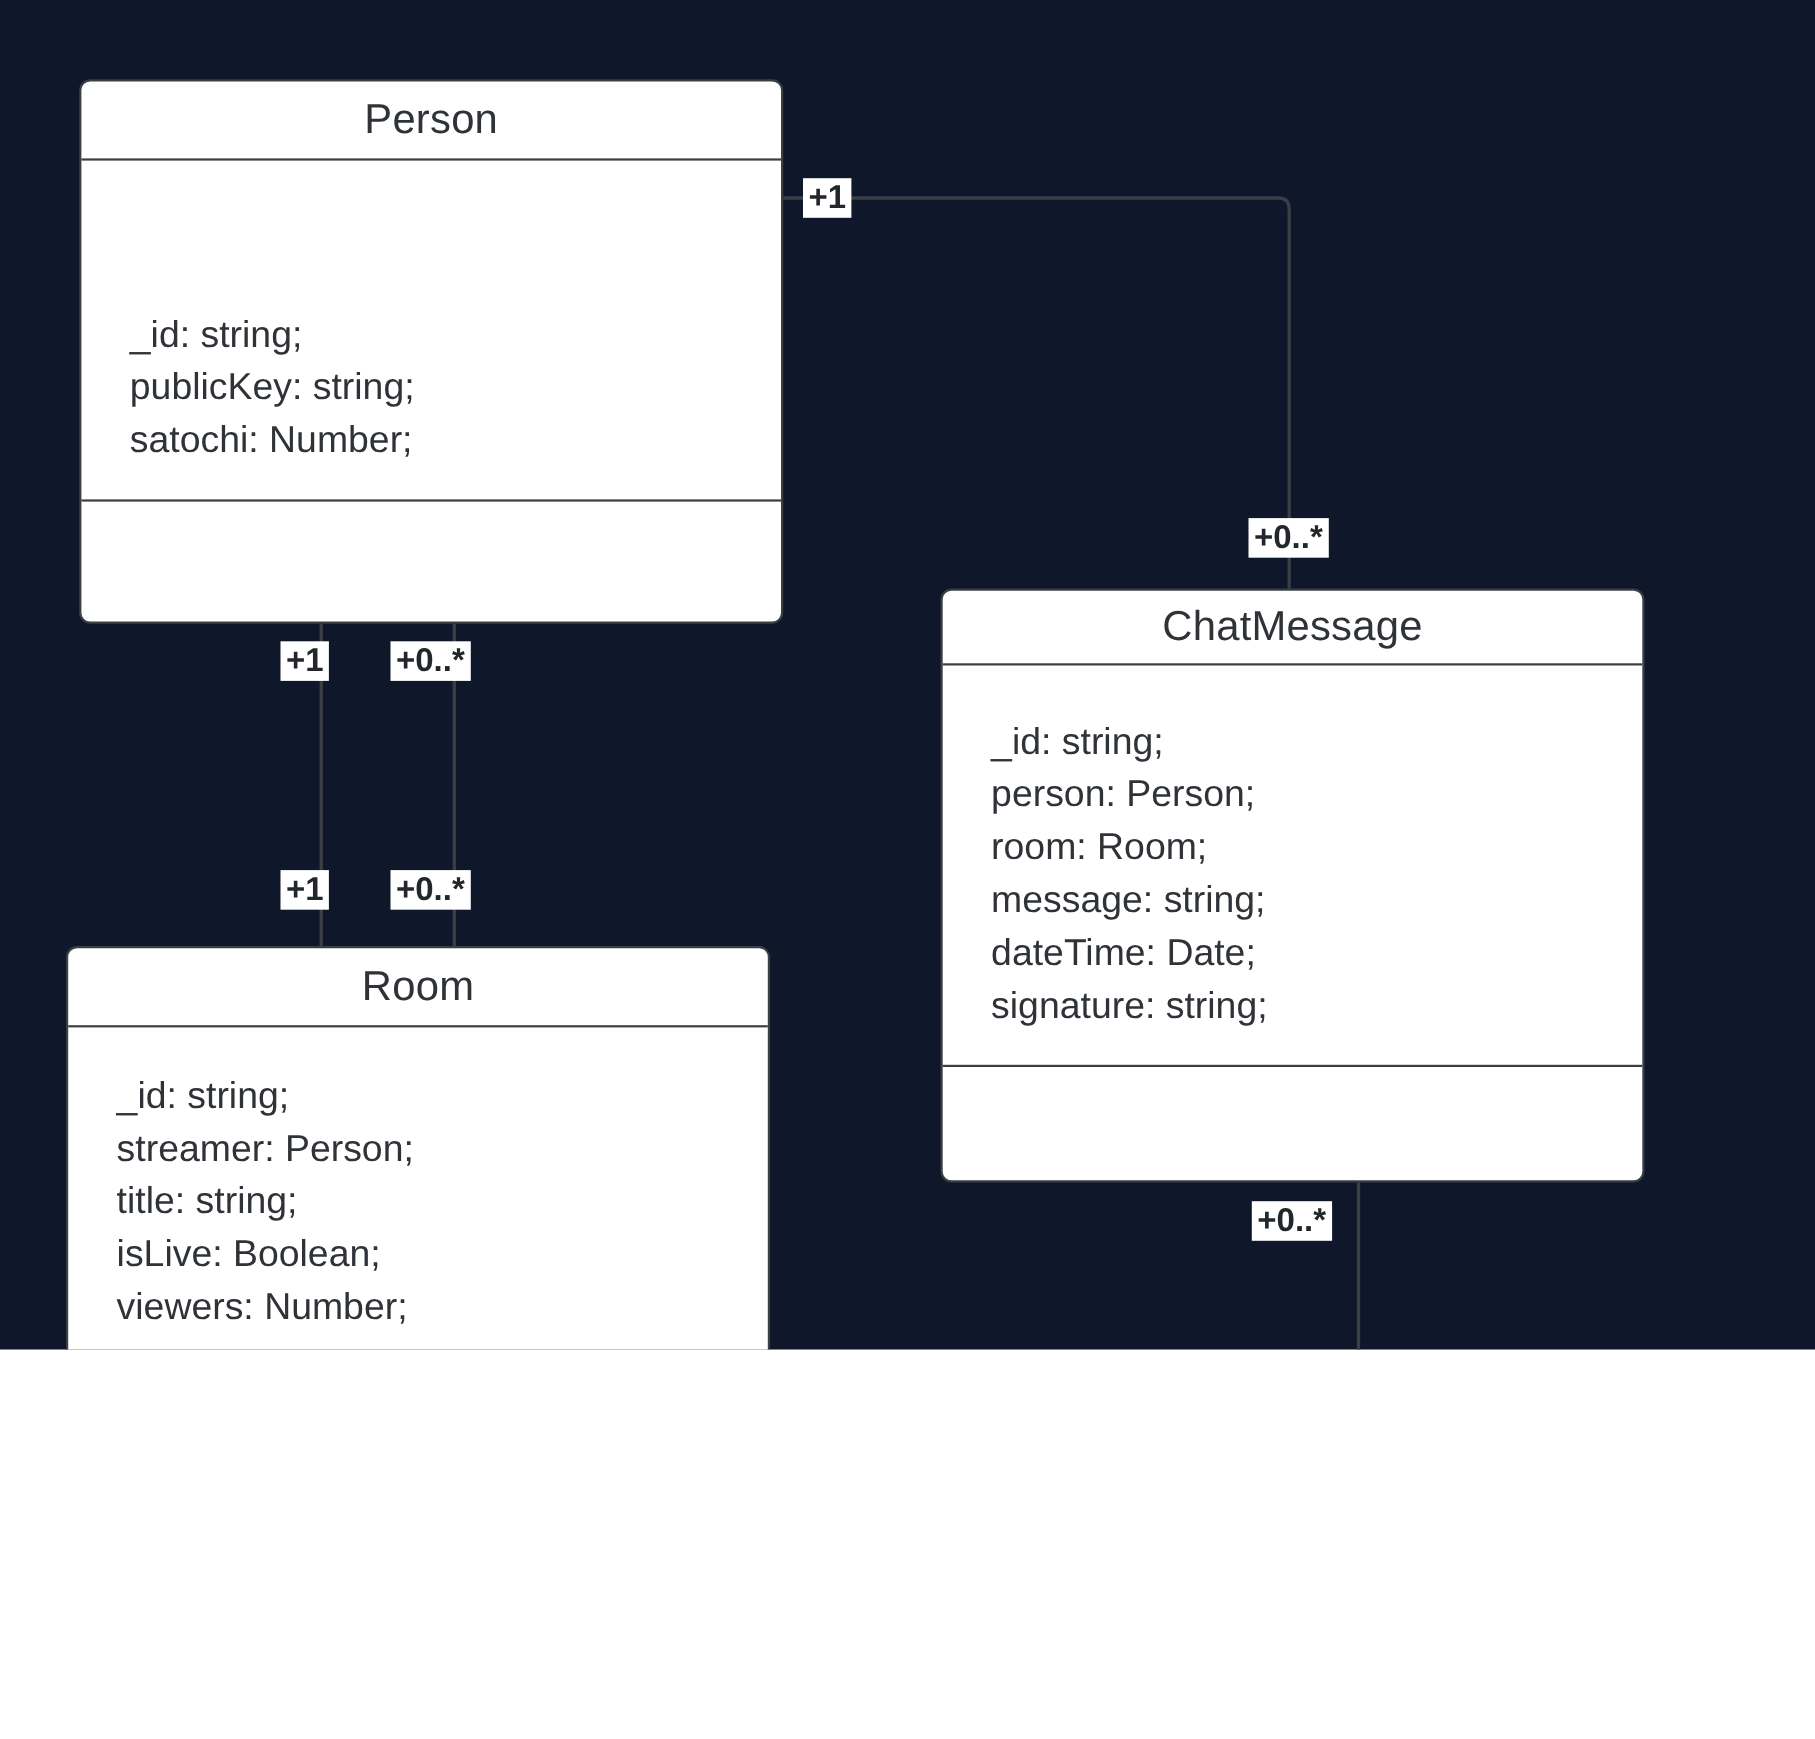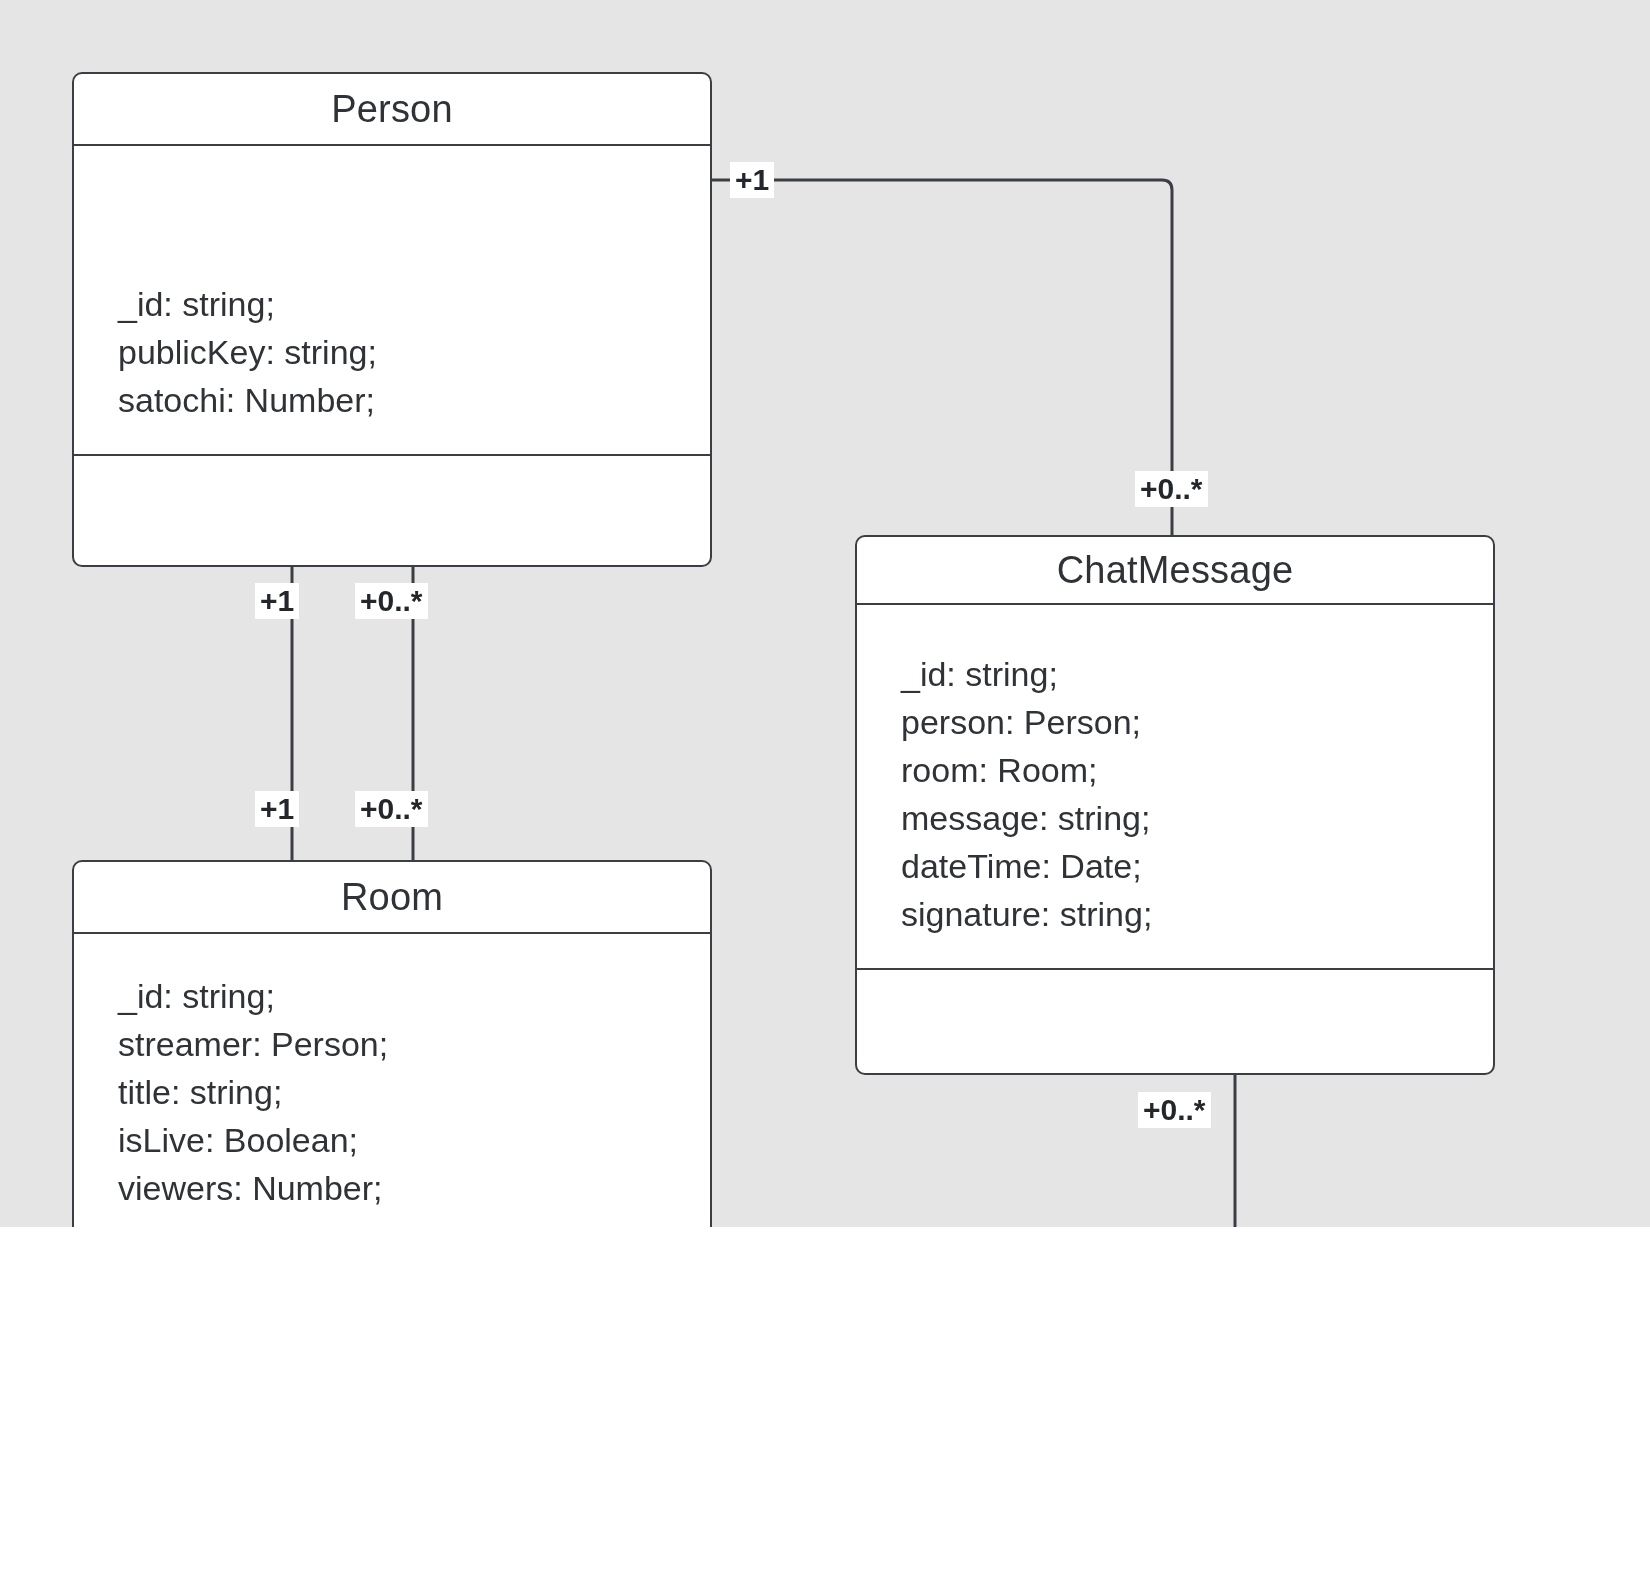--- a/index.html
+++ b/index.html
@@ -8,21 +8,21 @@
     padding: 0;
     background: #ffffff;
   }
   body {
     font-family: "Liberation Sans", sans-serif;
   }
   #diagram-root {
     position: relative;
     width: 1650px;
     height: 1227px;
-    background: #e5e5e5;
+    background: #0f172a;
     overflow: hidden;
   }
   #edge-layer {
     position: absolute;
     left: 0;
     top: 0;
     width: 1650px;
     height: 1581px;
     pointer-events: none;
   }
@@ -79,21 +79,21 @@
     background: #ffffff;
     padding: 1px 5px;
     line-height: 34px;
     white-space: nowrap;
   }
   
   #class-person   { left: 72px;  top: 72px;   width: 640px; height: 495px; }
   #class-person   .class-title-row { height: 72px; }
   #class-person   .class-attrs-row { height: 310px; }
 
-  #class-room     { left: 72px;  top: 860px;  width: 640px; height: 570px; }
+  #class-room     { left: 60px;  top: 860px;  width: 640px; height: 570px; }
   #class-room     .class-title-row { height: 72px; }
   #class-room     .class-attrs-row { height: 310px; }
 
   #class-chatmessage { left: 855px; top: 535px; width: 640px; height: 540px; }
   #class-chatmessage .class-title-row { height: 68px; }
   #class-chatmessage .class-attrs-row { height: 365px; }
 </style>
 </head>
 <body>
 

